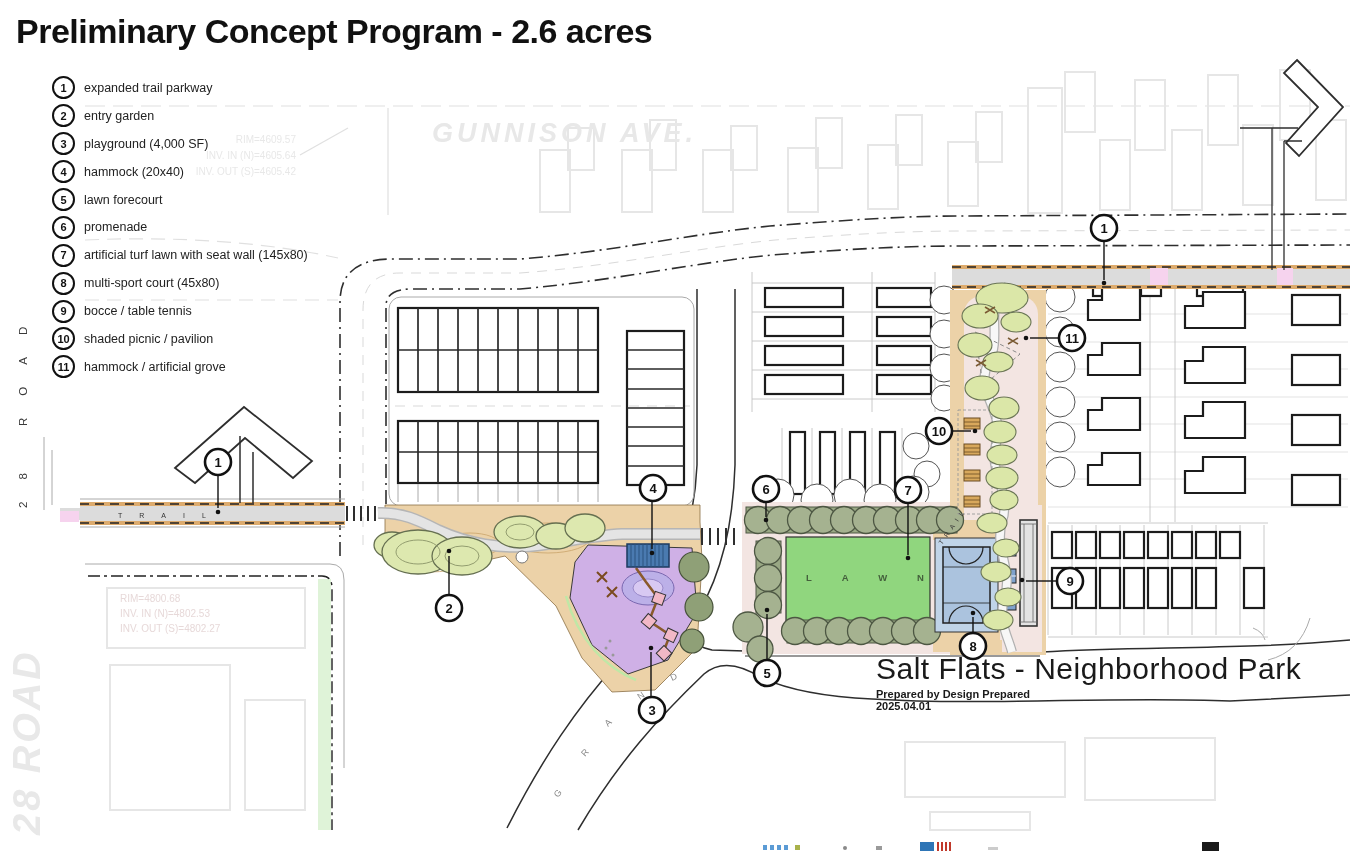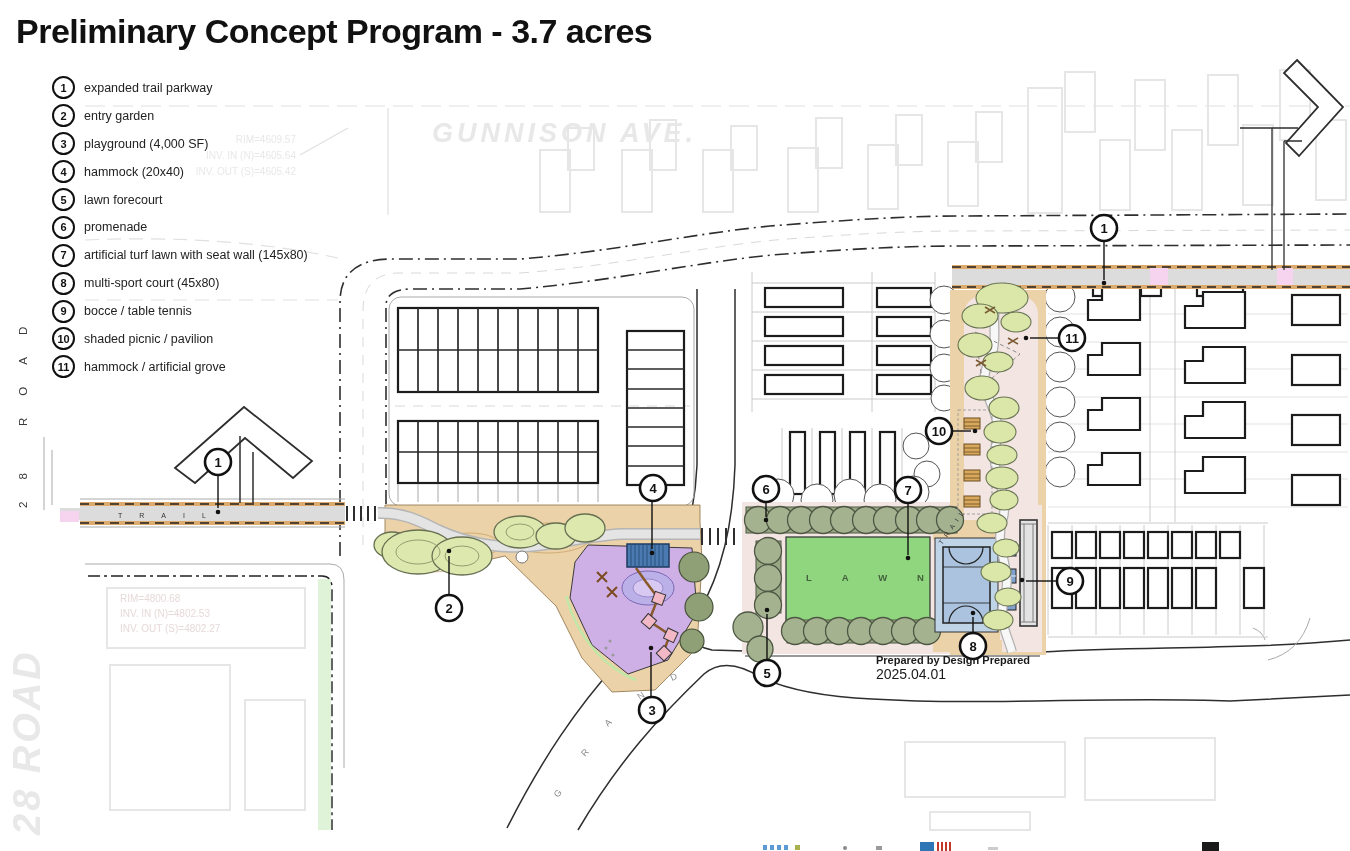--- a/index.html
+++ b/index.html
@@ -41,21 +41,21 @@
               color:#111;letter-spacing:-0.5px;}
   #legend{position:absolute;left:52px;top:74px;}
   .legend-row{display:flex;align-items:center;height:27.9px;gap:9px;}
   .legend-circle{width:19px;height:19px;border:2.3px solid #111;border-radius:50%;
                  display:flex;align-items:center;justify-content:center;
                  font-size:11px;font-weight:700;color:#111;background:#fff;flex:0 0 auto;}
   .legend-label{font-size:12.5px;color:#222;}
   #title-block{position:absolute;left:876px;top:652px;color:#1a1a1a;}
   #park-title{font-size:30px;font-weight:400;letter-spacing:0.5px;white-space:nowrap;}
   #prepared-by{font-size:11px;font-weight:700;margin-top:2px;}
-  #title-date{font-size:14px;font-weight:400;}
+  #title-date{font-size:11px;font-weight:700;}
   .logo-sliver{position:absolute;}
 </style>
 </head>
 <body>
 
 <div id="sheet">
 
 <svg id="plan-svg" width="1350" height="851" viewBox="0 0 1350 851">
 
   <g>
@@ -487,21 +487,21 @@
     </g>
     <g class="callout">
       <path class="cl" d="M1059 338H1030"></path>
           <circle class="cdot" cx="1026" cy="338" r="2.3"></circle>
       <circle class="cc" cx="1072" cy="338" r="13"></circle>
           <text class="cnum" x="1072" y="342.6">11</text>
     </g>
   </g>
 </svg>
 
-  <div id="page-title">Preliminary Concept Program - 3.7 acres</div>
+  <div id="page-title">Preliminary Concept Program - 2.6 acres</div>
 
   <div id="legend">
     <div class="legend-row">
       <span class="legend-circle">1</span>
       <span class="legend-label">expanded trail parkway</span>
     </div>
     <div class="legend-row">
       <span class="legend-circle">2</span>
       <span class="legend-label">entry garden</span>
     </div>
@@ -537,20 +537,21 @@
       <span class="legend-circle">10</span>
       <span class="legend-label">shaded picnic / pavilion</span>
     </div>
     <div class="legend-row">
       <span class="legend-circle">11</span>
       <span class="legend-label">hammock / artificial grove</span>
     </div>
   </div>
 
   <div id="title-block">
+    <div id="park-title">Salt Flats - Neighborhood Park</div>
     <div id="prepared-by">Prepared by Design Prepared</div>
     <div id="title-date">2025.04.01</div>
   </div>
 
   <div class="logo-sliver" style="left:763px;top:845px;width:28px;height:5px;background:repeating-linear-gradient(90deg,#5b9bd5 0 4px,#fff 4px 7px);"></div>
   <div class="logo-sliver" style="left:795px;top:845px;width:5px;height:5px;background:#a9b24a;"></div>
   <div class="logo-sliver" style="left:843px;top:846px;width:4px;height:4px;background:#8a8a8a;border-radius:50%;"></div>
   <div class="logo-sliver" style="left:876px;top:846px;width:6px;height:4px;background:#9a9a9a;"></div>
   <div class="logo-sliver" style="left:920px;top:842px;width:14px;height:9px;background:#2e75b6;"></div>
   <div class="logo-sliver" style="left:937px;top:842px;width:14px;height:9px;background:repeating-linear-gradient(90deg,#c0392b 0 2px,#fff 2px 4px);"></div>

